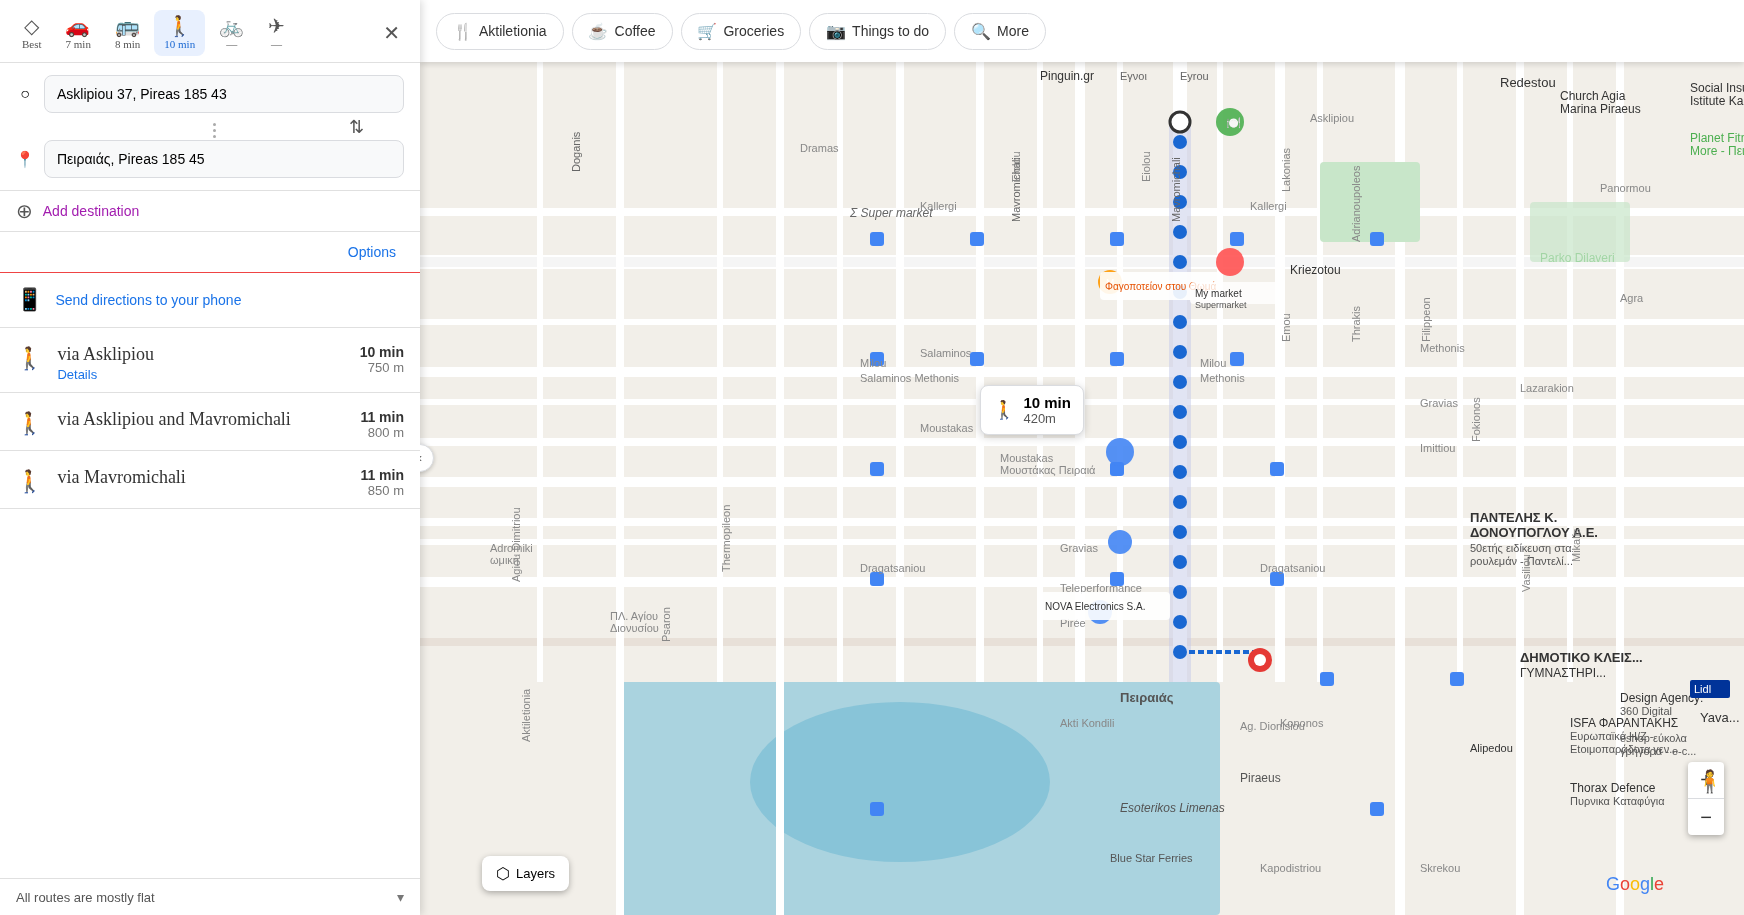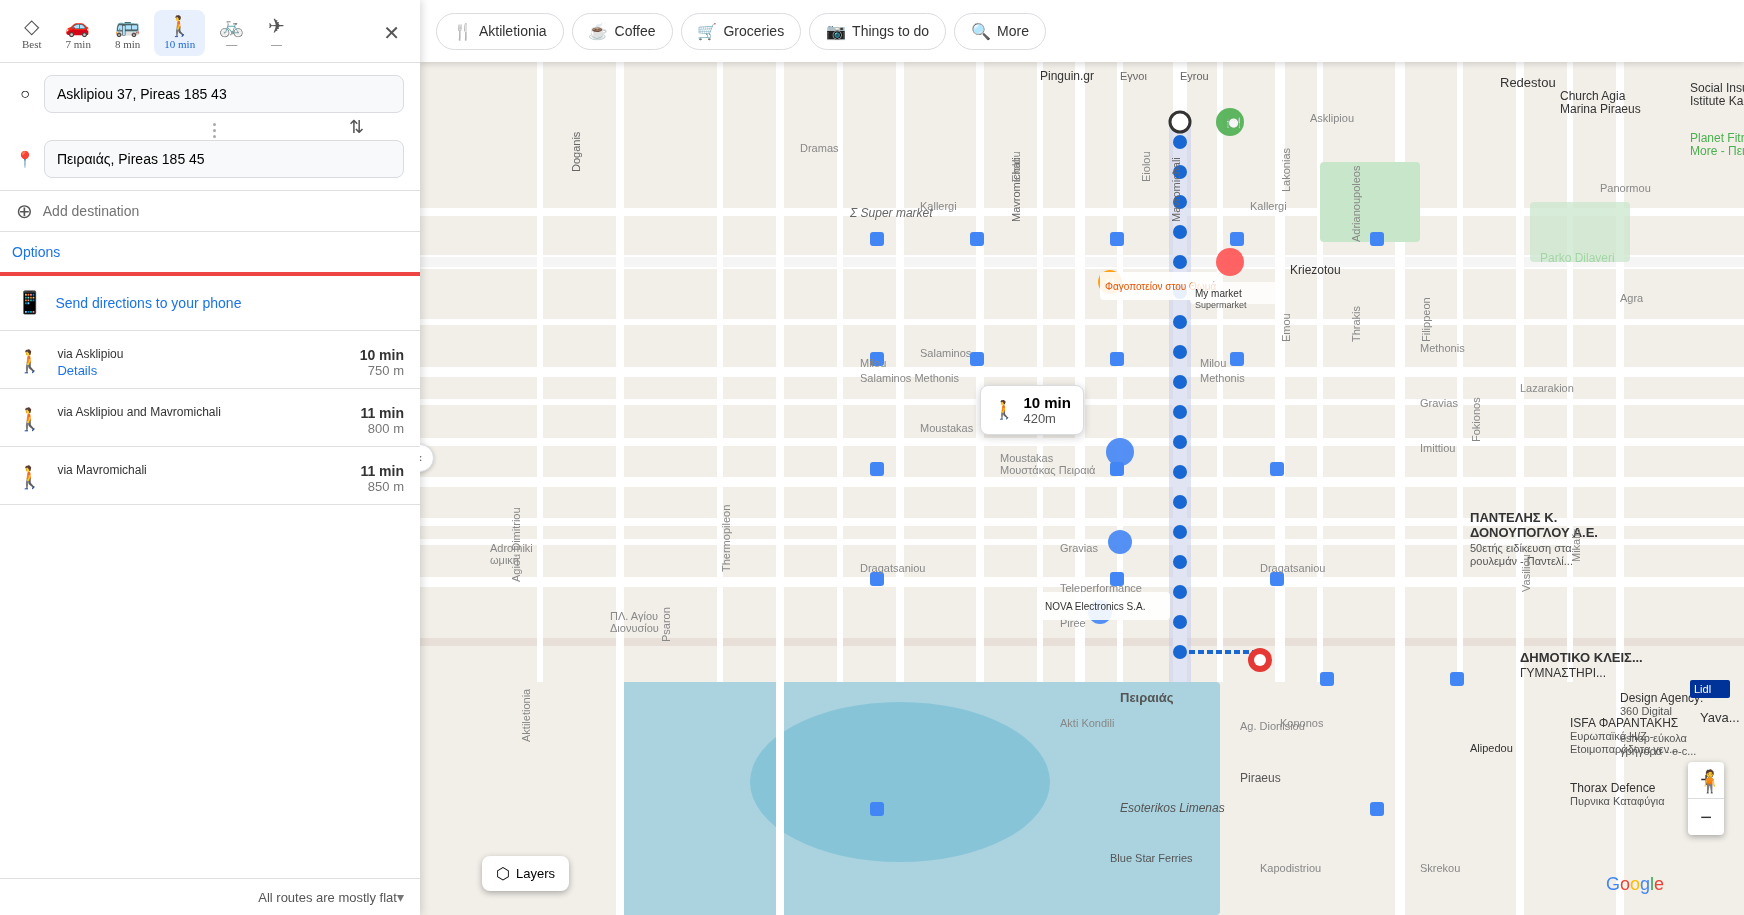--- a/index.html
+++ b/index.html
@@ -105,27 +105,28 @@
     }
     .add-dest-row {
       display: flex;
       align-items: center;
       gap: 10px;
       padding: 8px 16px;
       border-bottom: 1px solid #e0e0e0;
       cursor: pointer;
     }
     .add-icon { font-size: 20px; color: #555; }
-    .add-dest-label { font-size: 14px; color: #737373; }
+    .add-dest-label { font-size: 14px; color: #a21caf; }
 
     
     .options-row {
       display: flex;
-      padding: 8px 4px;
-      border-bottom: 4px solid #ef4444;
+      justify-content: flex-end;
+      padding: 8px 16px;
+      border-bottom: 1px solid #ef4444;
     }
     .options-btn {
       background: none;
       border: none;
       color: #1a73e8;
       font-size: 14px;
       cursor: pointer;
       padding: 4px 8px;
     }
 
@@ -150,31 +151,31 @@
       display: flex;
       align-items: flex-start;
       padding: 16px 16px 10px 16px;
       border-bottom: 1px solid #e0e0e0;
       cursor: pointer;
       gap: 14px;
     }
     .route-item.best { background: #fff; }
     .walk-icon { font-size: 22px; margin-top: 2px; color: #333; }
     .route-info { flex: 1; }
-    .route-name { font-size: 12px; color: #333; margin-bottom: 2px; }
+    .route-name { font-size: 18px; color: #333; margin-bottom: 2px; font-family: Liberation Serif, serif; }
     .route-details-link { font-size: 13px; color: #1a73e8; cursor: pointer; }
     .route-time { font-weight: 600; font-size: 14px; color: #333; text-align: right; }
     .route-dist { font-size: 13px; color: #777; text-align: right; }
     .route-right { text-align: right; }
 
     
     .flat-notice {
       display: flex;
       align-items: center;
-      justify-content: flex-end;
+      justify-content: space-between;
       padding: 10px 16px 10px 16px;
       cursor: pointer;
       border-top: 1px solid #e0e0e0;
     }
     .flat-notice-text { font-size: 13px; color: #555; }
     .chevron-down { font-size: 14px; color: #777; }
 
     
     .map-area {
       flex: 1;

